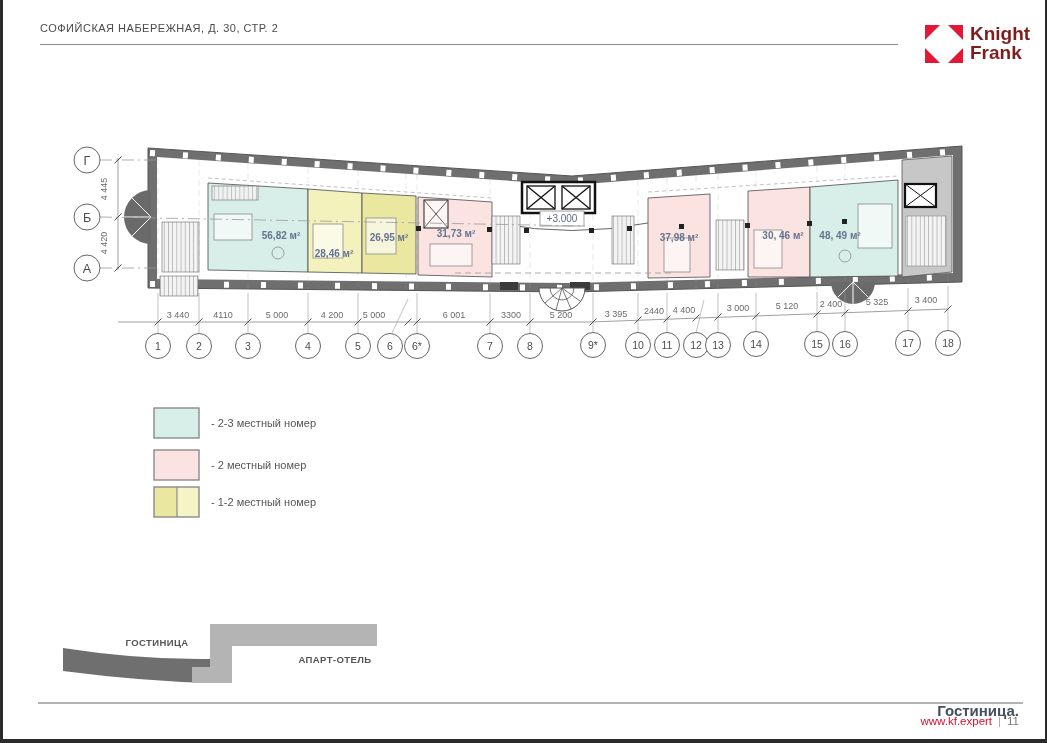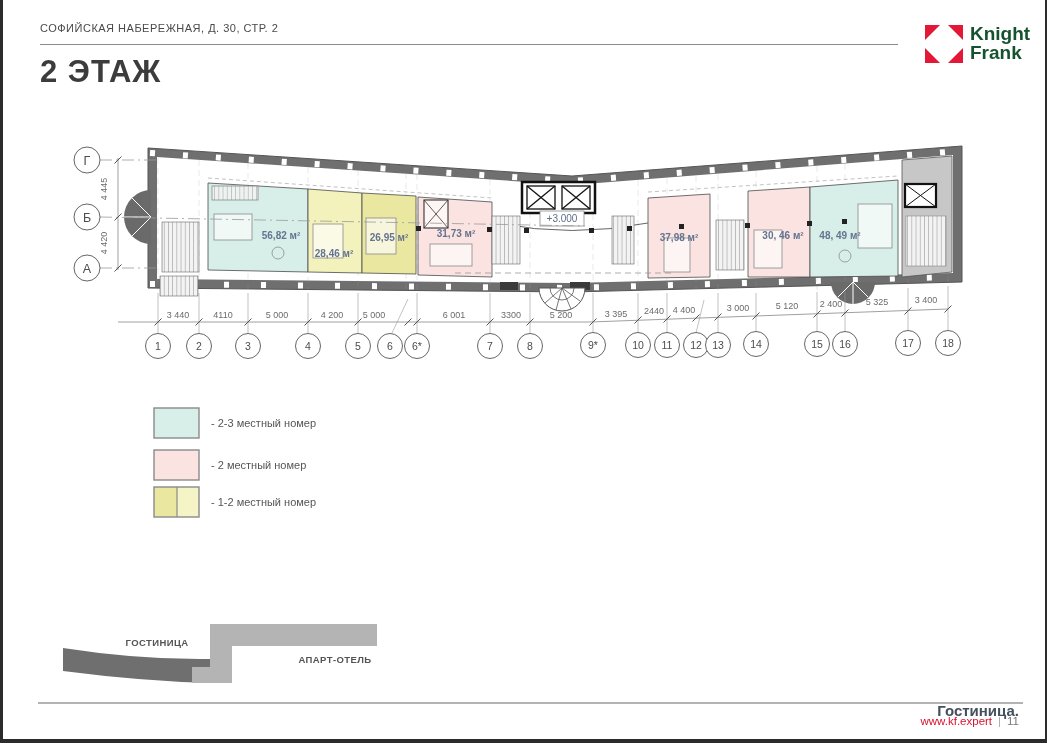--- a/index.html
+++ b/index.html
@@ -6,21 +6,21 @@
   #page{position:relative;width:1047px;height:743px;background:#fff;overflow:hidden;
         font-family:"Liberation Sans",sans-serif;color:#444;}
   .edge{position:absolute;background:#2b2b2b;}
   #edge-left{left:0;top:0;width:3px;height:100%;}
   #edge-right{right:0;top:0;width:2px;height:100%;}
   #edge-bottom{left:0;bottom:0;width:100%;height:4px;}
   #header-text{position:absolute;left:40px;top:22px;font-size:11px;letter-spacing:.5px;color:#4a4a4a;text-align:center;}
   #header-rule{position:absolute;left:40px;top:44px;width:858px;height:1px;background:#8c8c8c;}
   #page-title{position:absolute;left:40px;top:54px;font-size:31px;font-weight:bold;color:#3c3c3c;letter-spacing:1px;}
   #logo{position:absolute;left:924px;top:24px;display:flex;align-items:flex-start;}
-  #logo-text{margin-left:6px;font-size:19px;line-height:19px;font-weight:bold;color:#14532d;}
+  #logo-text{margin-left:6px;font-size:19px;line-height:19px;font-weight:bold;color:#7f1d1d;}
   #caption{position:absolute;right:28px;top:674px;font-size:15px;font-weight:bold;color:#44505c;margin-top:28px;}
   #footer-rule{position:absolute;left:38px;top:702px;width:985px;height:2px;background:#b3b3b3;}
   #footer{position:absolute;right:28px;top:715px;font-size:11.5px;}
   #footer .site{color:#d8122e;margin-left:24px;}
   #footer .sep{color:#aaa;padding:0 6px;}
   #footer .num{color:#777;}
   svg text{font-family:"Liberation Sans",sans-serif;}
   .areaTxt{font-size:10px;font-weight:600;fill:#64748f;}
   .dimTxt{font-size:9px;fill:#6b6b6b;}
   .bubTxt{font-size:10.5px;fill:#4c4c4c;}
@@ -32,21 +32,20 @@
 </head>
 <body>
 
 <div id="page">
   <div id="edge-left" class="edge"></div>
   <div id="edge-right" class="edge"></div>
   <div id="edge-bottom" class="edge"></div>
 
   <div id="header-text">СОФИЙСКАЯ НАБЕРЕЖНАЯ, Д. 30, СТР. 2</div>
   <div id="header-rule"></div>
-  <div id="page-title">2 ЭТАЖ</div>
 
   <div id="logo">
     <svg width="40" height="40">
       <rect x="1" y="1" width="38" height="38" fill="#e21836"></rect>
       <rect x="3.75" y="3.75" width="32.5" height="32.5" fill="#ffffff" transform="rotate(45 20 20)"></rect>
     </svg>
     <div id="logo-text">
       <div>Knight</div>
       <div>Frank</div>
     </div>

